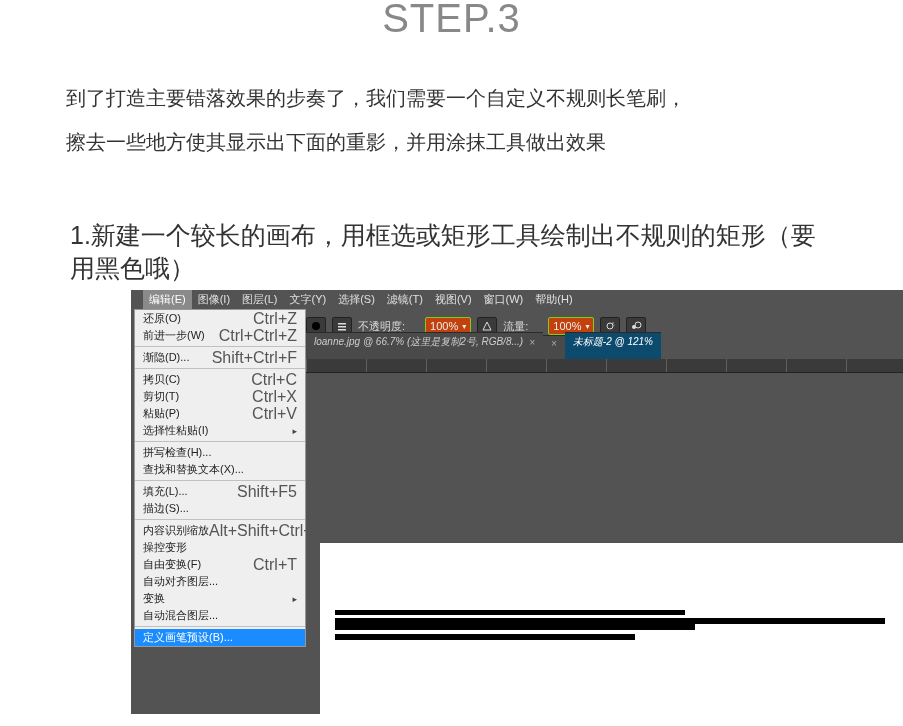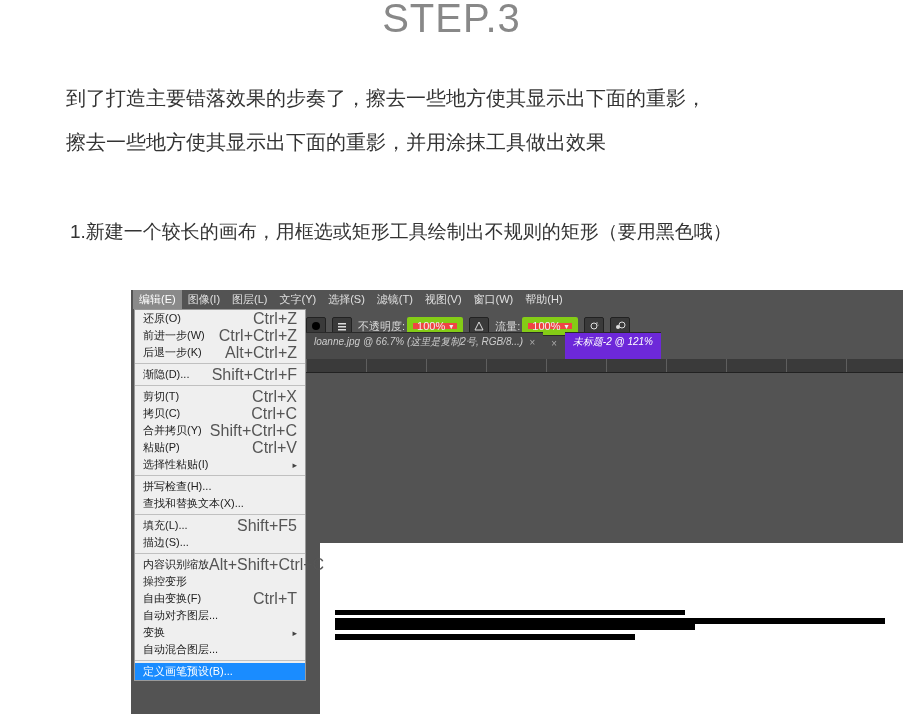--- a/index.html
+++ b/index.html
@@ -22,41 +22,41 @@
   }
   
   .intro {
     font-size: 20px;
     color: #333;
     line-height: 2.2;
     margin: 35px 66px 0 66px;
   }
   
   .instruction {
-    font-size: 19px;
+    font-size: 25px;
     color: #333;
     margin: 55px 66px 0 70px;
   }
   
   .shot {
     position: absolute;
     left: 131px;
     top: 290px;
     width: 772px;
     height: 424px;
     background: #535353;
     font-size: 11px;
     color: #d0d0d0;
   }
   
   .menubar {
     display: flex;
     align-items: center;
     height: 19px;
-    padding-left: 2px;
+    padding-left: 12px;
     background: #535353;
     font-size: 11px;
     color: #e0e0e0;
     gap: 0;
   }
   .menubar .mi {
     padding: 0 6px;
     height: 19px;
     line-height: 19px;
     white-space: nowrap;
@@ -69,25 +69,25 @@
   .optbar {
     position: absolute;
     left: 175px; top: 24px;
     height: 24px;
     display: flex;
     align-items: center;
     gap: 6px;
     font-size: 11px;
     color: #d8d8d8;
   }
-  .optbar .seg { display: flex; align-items: center; gap: 2px; }
+  .optbar .seg { display: flex; align-items: center; gap: 20px; }
   .optbar .combo {
     display: inline-flex; align-items: center;
     height: 18px; padding: 0 4px;
-    background: #ef4444; border: 6px solid #84cc16;
+    background: #c2410c; border: 1px solid #84cc16;
     border-radius: 2px;
     color: #eee;
   }
   .optbar .combo .tri { margin-left: 4px; font-size: 8px; }
   .optbar .iconbtn {
     width: 20px; height: 18px;
     background: #3a3a3a; border: 1px solid #222;
     border-radius: 2px;
     display: inline-flex; align-items: center; justify-content: center;
   }
@@ -105,21 +105,21 @@
   }
   .tab {
     padding: 2px 8px 10px 8px;
     background: #4a4a4a;
     border-top: 1px solid #2a2a2a;
     display: flex; align-items: center; gap: 6px;
     white-space: nowrap;
     font-style: italic;
   }
   .tab .x { color: #aaa; }
-  .tab.active { background: #6d28d9; color: #fff; }
+  .tab.active { background: #0c4a6e; color: #fff; }
   
   .ruler-top {
     position: absolute;
     left: 175px; top: 69px;
     right: 0; height: 14px;
     background: #3a3a3a;
     border-bottom: 1px solid #222;
     overflow: hidden;
   }
   .ruler-top::before {
@@ -188,21 +188,21 @@
   .b2 { left: 0;   top: 8;  width: 360px; height: 12px; top:8px; }
   .b2b{ left: 360px; top: 8px; width: 190px; height: 6px; }
   .b3 { left: 0;   top: 24px; width: 300px; height: 6px; }
 </style>
 </head>
 <body>
 
 <h1 class="step-title">STEP.3</h1>
 
 <div class="intro">
-  <div>到了打造主要错落效果的步奏了，擦去一些地方使其显示出下面的重影，</div>
+  <div>到了打造主要错落效果的步奏了，我们需要一个自定义不规则长笔刷，</div>
   <div>擦去一些地方使其显示出下面的重影，并用涂抹工具做出效果</div>
 </div>
 
 <div class="instruction">1.新建一个较长的画布，用框选或矩形工具绘制出不规则的矩形（要用黑色哦）</div>
 
 <div class="shot">
 
   <div class="menubar">
     <span class="mi active">编辑(E)</span>
     <span class="mi">图像(I)</span>
@@ -280,43 +280,35 @@
   <div class="ddmenu">
 
     <div class="row">
       <span class="lbl">还原(O)</span>
       <span class="sc">Ctrl+Z</span>
     </div>
     <div class="row">
       <span class="lbl">前进一步(W)</span>
       <span class="sc">Ctrl+Ctrl+Z</span>
     </div>
-    <div class="row">
-      <span class="lbl">后退一步(K)</span>
-      <span class="sc">Alt+Ctrl+Z</span>
-    </div>
     <div class="sep"></div>
 
     <div class="row">
       <span class="lbl">渐隐(D)...</span>
       <span class="sc">Shift+Ctrl+F</span>
     </div>
     <div class="sep"></div>
 
     <div class="row">
+      <span class="lbl">拷贝(C)</span>
+      <span class="sc">Ctrl+C</span>
+    </div>
+    <div class="row">
       <span class="lbl">剪切(T)</span>
       <span class="sc">Ctrl+X</span>
-    </div>
-    <div class="row">
-      <span class="lbl">拷贝(C)</span>
-      <span class="sc">Ctrl+C</span>
-    </div>
-    <div class="row">
-      <span class="lbl">合并拷贝(Y)</span>
-      <span class="sc">Shift+Ctrl+C</span>
     </div>
     <div class="row">
       <span class="lbl">粘贴(P)</span>
       <span class="sc">Ctrl+V</span>
     </div>
     <div class="row has-sub">
       <span class="lbl">选择性粘贴(I)</span>
       <span class="sc"></span>
     </div>
     <div class="sep"></div>

